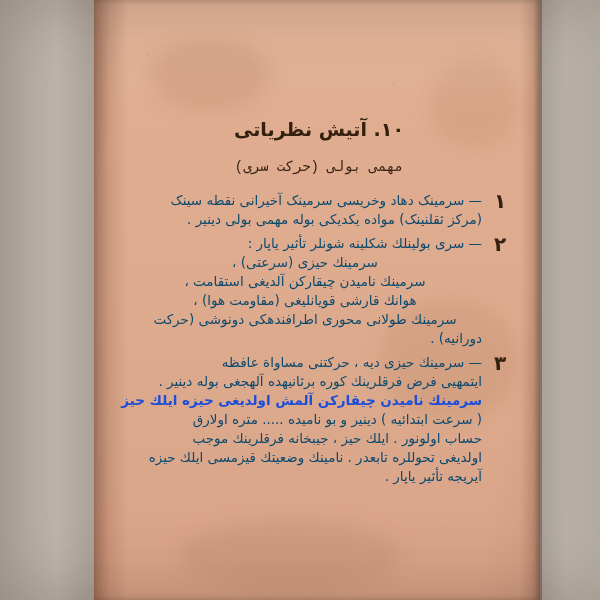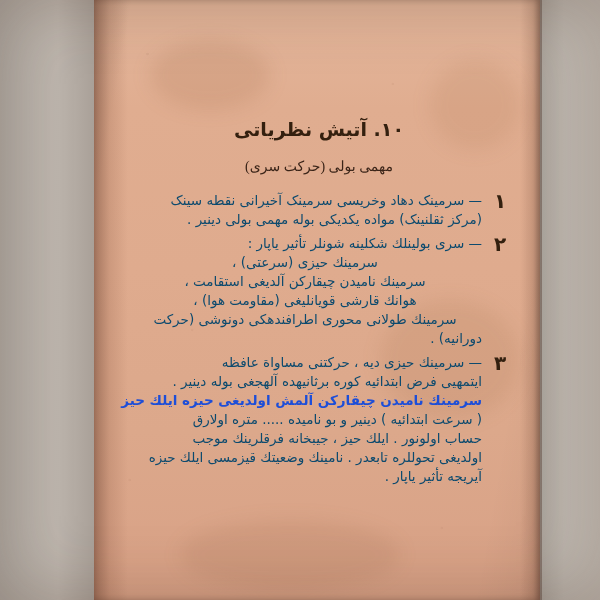--- a/index.html
+++ b/index.html
@@ -101,21 +101,21 @@
   .title {
     font-family: "DejaVu Sans", sans-serif;
     font-size: 19px;
     letter-spacing: 0.5px;
     text-align: center;
     margin: 0 0 16px 0;
     color: #34200f;
     font-weight: 600;
   }
   .subtitle {
-    font-family: Liberation Serif, serif;
+    font-family: Liberation Mono, monospace;
     font-size: 14px;
     text-align: center;
     margin: 18px 0 16px 0;
     color: #3a2418;
   }
   .para {
     display: flex;
     flex-direction: row;
     align-items: flex-start;
     margin-bottom: 5px;
@@ -191,21 +191,21 @@
         <div class="line indent-c">هوانك قارشی قویانلیغی (مقاومت هوا) ،</div>
         <div class="line indent-c">سرمینك طولانی محوری اطرافندهکی دونوشی (حرکت</div>
         <div class="line">دورانیه) .</div>
       </div>
     </div>
 
     <div class="para">
       <div class="num">٣</div>
       <div class="lines">
         <div class="line">— سرمینك حیزی دیه ، حرکتنی مساواة عافظه</div>
-        <div class="line">ایتمهیی فرض ابتدائیه کوره برثانیهده آلهجغی بوله دینیر .</div>
+        <div class="line">ایتمهیی فرض فرقلرینك کوره برثانیهده آلهجغی بوله دینیر .</div>
         <div class="line bold">سرمینك نامیدن چیقارکن آلمش اولدیغی حیزه ایلك حیز</div>
         <div class="line">( سرعت ابتدائیه ) دینیر و بو نامیده ..... متره اولارق</div>
         <div class="line">حساب اولونور . ایلك حیز ، جیبخانه فرقلرینك موجب</div>
         <div class="line">اولدیغی تحوللره تابعدر . نامینك وضعیتك قیزمسی ایلك حیزه</div>
         <div class="line">آیریجه تأثیر یاپار .</div>
       </div>
     </div>
   </div>
 
   <div class="vignette"></div>

